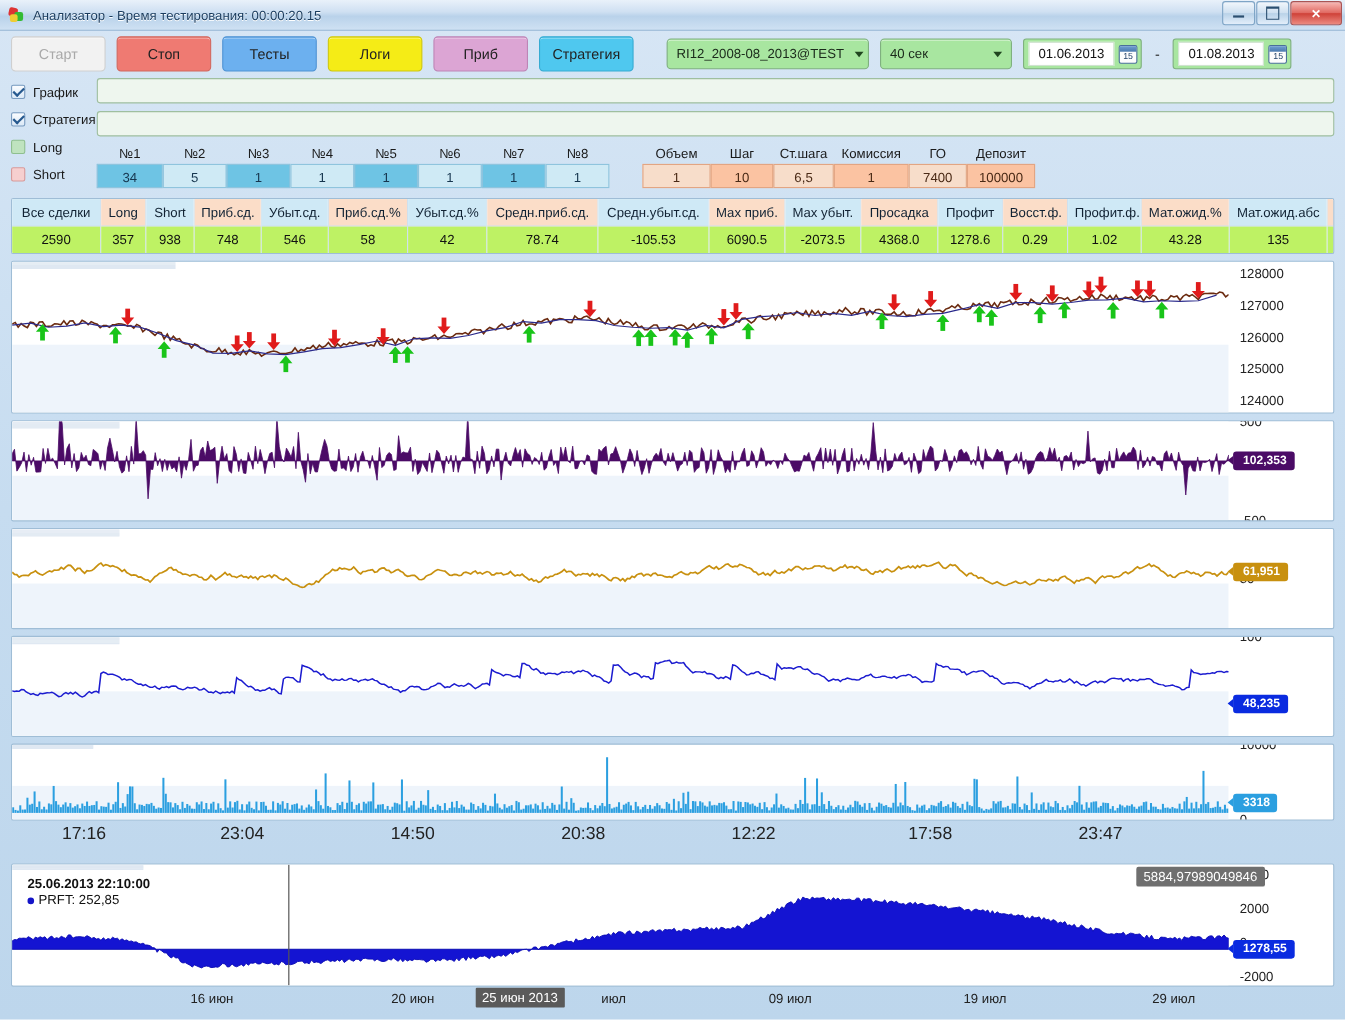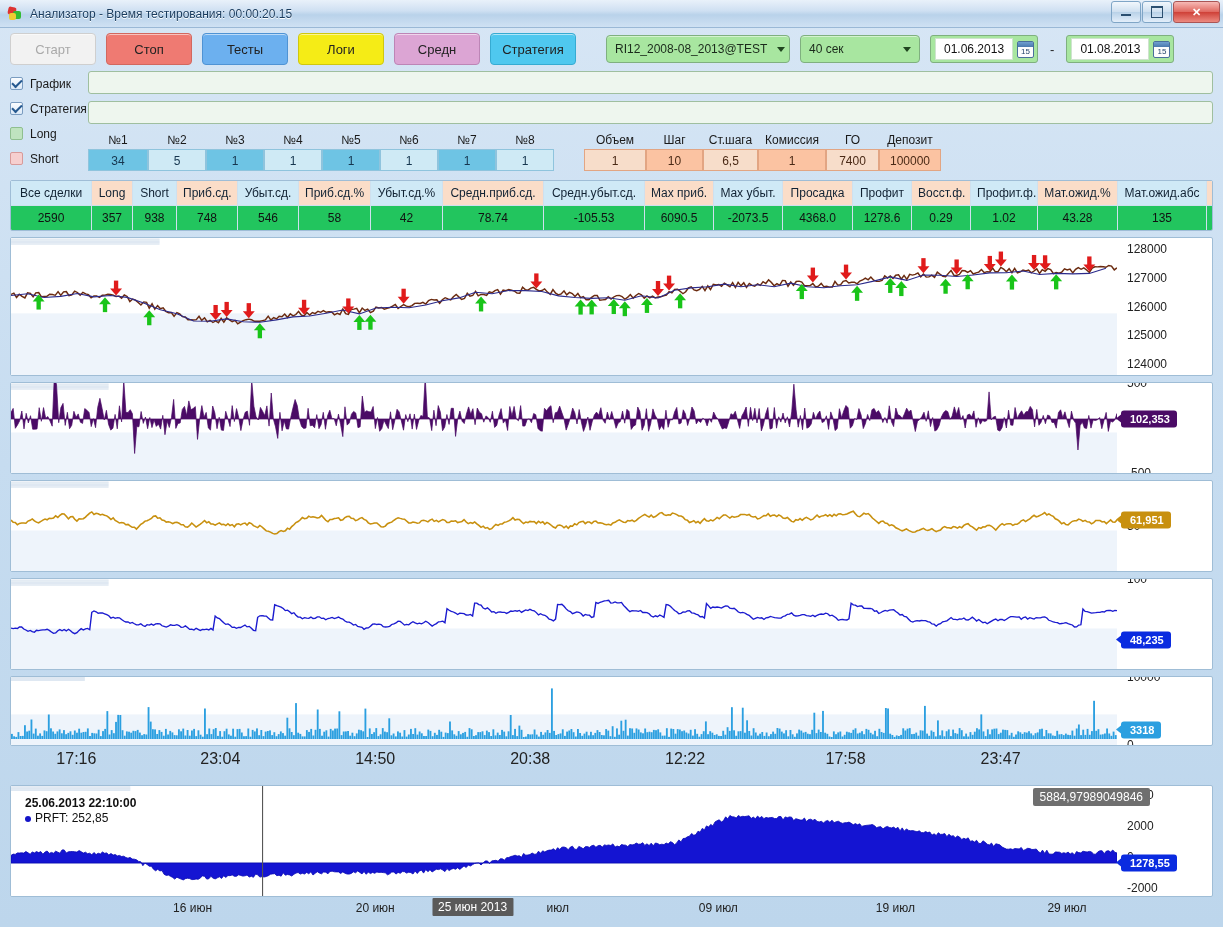--- a/index.html
+++ b/index.html
@@ -82,21 +82,21 @@
   .pcell.ol{background:#f7ddca;border-color:#e2a583;color:#4a2a16;}
   
   .stats{margin-top:9px;border:1px solid #9fbdd6;background:#fff;display:flex;overflow:hidden;
          border-radius:2px;}
   .scol{display:flex;flex-direction:column;flex:none;border-right:1px solid #cfe0ee;}
   .scol:last-child{border-right:none;}
   .sh{font-size:12px;color:#123;padding:5px 6px;text-align:center;white-space:nowrap;
       border-bottom:1px solid #cfe0ee;}
   .sh.b{background:#cfe9f6;}
   .sh.o{background:#fbddc8;}
-  .sv{font-size:12px;color:#111;padding:5px 6px;text-align:center;background:#22c55e;}
+  .sv{font-size:12px;color:#111;padding:5px 6px;text-align:center;background:#bef264;}
   
   .panel{margin-top:6px;border:1px solid #9fbdd6;border-radius:2px;background:#fff;
          position:relative;overflow:hidden;}
   .plot{position:absolute;left:0;top:0;right:95px;bottom:0;}
   .plot svg{display:block;width:100%;height:100%;}
   .axis{position:absolute;right:0;top:0;bottom:0;width:95px;}
   .tick{position:absolute;left:10px;font-size:12px;color:#222;transform:translateY(-50%);
         white-space:nowrap;}
   .badge{position:absolute;left:4px;transform:translateY(-50%);height:17px;line-height:17px;
          padding:0 7px 0 9px;font-size:11px;font-weight:bold;color:#fff;border-radius:3px;
@@ -149,21 +149,21 @@
     </span>
   </div>
 
   <div class="client">
 
     <div class="toolbar">
       <div class="btn start">Старт</div>
       <div class="btn stop">Стоп</div>
       <div class="btn tests">Тесты</div>
       <div class="btn logs">Логи</div>
-      <div class="btn real">Средн</div>
+      <div class="btn real">Приб</div>
       <div class="btn strat">Стратегия</div>
 
       <div class="combo" style="width:170px;margin-left:20px;">
         <span class="cv">RI12_2008-08_2013@TEST</span>
         <span class="caret"></span>
       </div>
       <div class="combo" style="width:106px;">
         <span class="cv">40 сек</span>
         <span class="caret"></span>
       </div>

